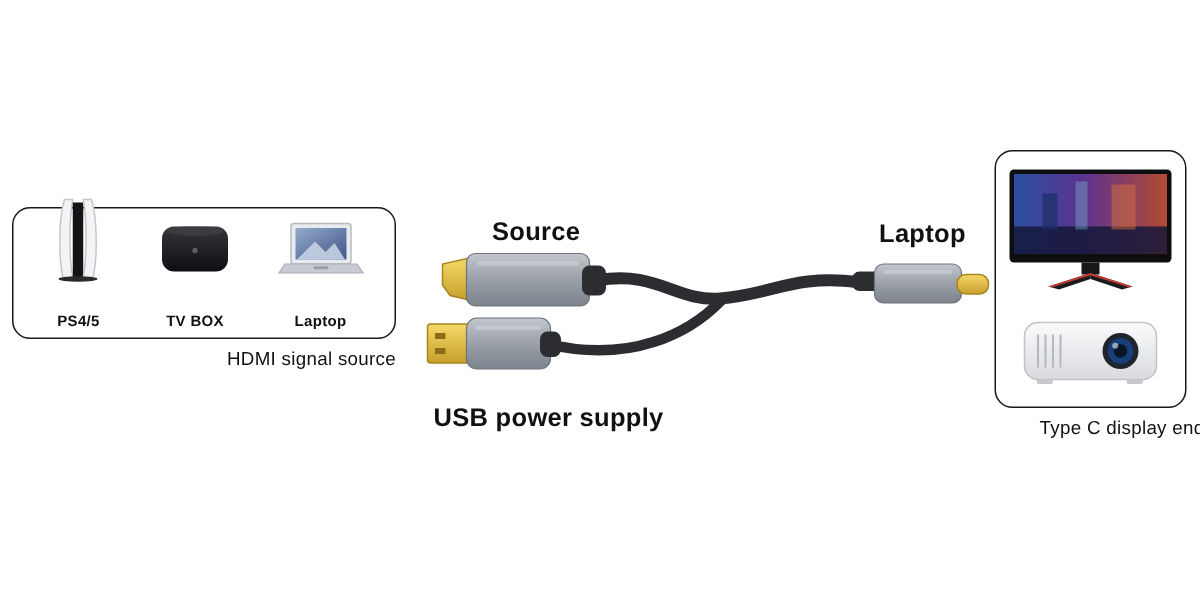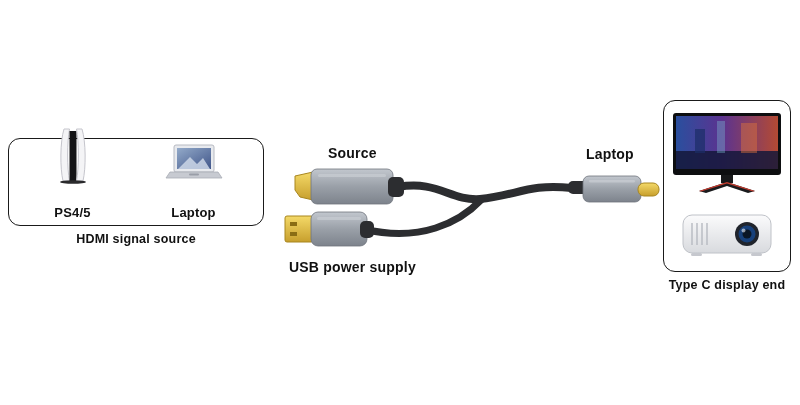--- a/index.html
+++ b/index.html
@@ -17,51 +17,65 @@
     display:flex;justify-content:space-around;align-items:flex-end;
     padding:6px 6px 5px 6px;
   }
   .right-box{
     left:663px;top:100px;width:128px;height:172px;
     display:flex;flex-direction:column;justify-content:space-evenly;align-items:center;
     padding:4px 0;
   }
   .device{display:flex;flex-direction:column;align-items:center;}
   .device-label{
-    font-size:13px;font-weight:bold;margin-top:21px;white-space:nowrap;letter-spacing:.2px;
+    font-size:10px;font-weight:bold;margin-top:21px;white-space:nowrap;letter-spacing:.2px;
   }
   .caption{
-    position:absolute;font-size:12.5px;font-weight:bold;text-align:center;letter-spacing:.2px;
+    position:absolute;font-size:12.5px;font-weight:normal;text-align:right;letter-spacing:.2px;
   }
   .caption-left{left:8px;top:232px;width:256px;}
   .caption-right{left:651px;top:278px;width:152px;}
   
-  .cable-label{position:absolute;font-size:14px;font-weight:bold;letter-spacing:.2px;}
+  .cable-label{position:absolute;font-size:17px;font-weight:bold;letter-spacing:.2px;}
   .label-source{left:328px;top:145px;}
   .label-display{left:586px;top:146px;}
-  .label-usb{left:289px;top:259px;}
+  .label-usb{left:289px;top:269px;}
   .cable-svg{position:absolute;left:0;top:0;}
 </style>
 </head>
 <body>
 
 <div class="canvas">
 
   <div class="group-box left-box">
 
     <div class="device">
       <svg width="46" height="58" viewBox="0 0 46 58">
         <path d="M14 3 C10 16 10 42 13 55 L19.5 55 C17 42 17 16 19.5 3 Z" fill="#f4f4f6" stroke="#c5c5cc" stroke-width="1"></path>
         <rect x="19.5" y="5" width="7" height="50" fill="#141416"></rect>
         <path d="M32 3 C36 16 36 42 33 55 L26.5 55 C29 42 29 16 26.5 3 Z" fill="#f4f4f6" stroke="#c5c5cc" stroke-width="1"></path>
         <ellipse cx="23" cy="56" rx="13" ry="1.8" fill="#2a2a2c"></ellipse>
       </svg>
       <span class="device-label">PS4/5</span>
     </div>
 
+    <div class="device">
+      <svg width="52" height="46" viewBox="0 0 52 46">
+        <defs>
+          <linearGradient id="tvg" x1="0" y1="0" x2="0" y2="1">
+            <stop offset="0" stop-color="#34353a"></stop>
+              <stop offset="1" stop-color="#0e0f12"></stop>
+          </linearGradient>
+        </defs>
+        <rect x="4" y="9" width="44" height="30" rx="8" fill="url(#tvg)"></rect>
+        <ellipse cx="26" cy="12" rx="19" ry="3.4" fill="#44454b" opacity="0.55"></ellipse>
+        <circle cx="26" cy="25" r="1.8" fill="#5a5b62"></circle>
+      </svg>
+      <span class="device-label">TV BOX</span>
+    </div>
 
 
     <div class="device">
       <svg width="58" height="42" viewBox="0 0 58 42">
         <defs>
           <linearGradient id="lapg" x1="0" y1="0" x2="1" y2="1">
             <stop offset="0" stop-color="#93aac9"></stop>
               <stop offset="1" stop-color="#41568a"></stop>
           </linearGradient>
         </defs>

